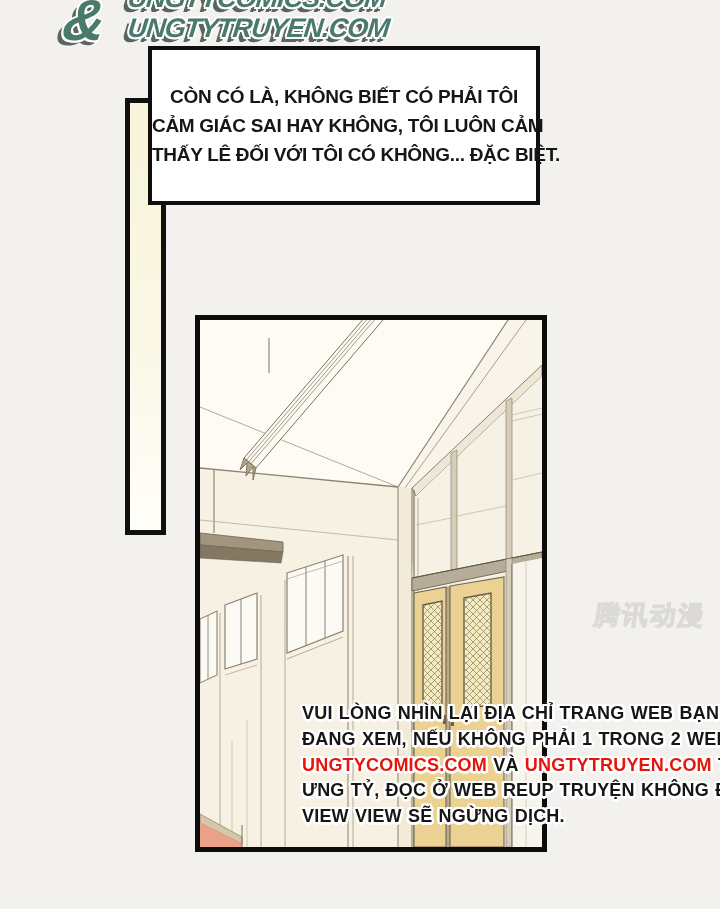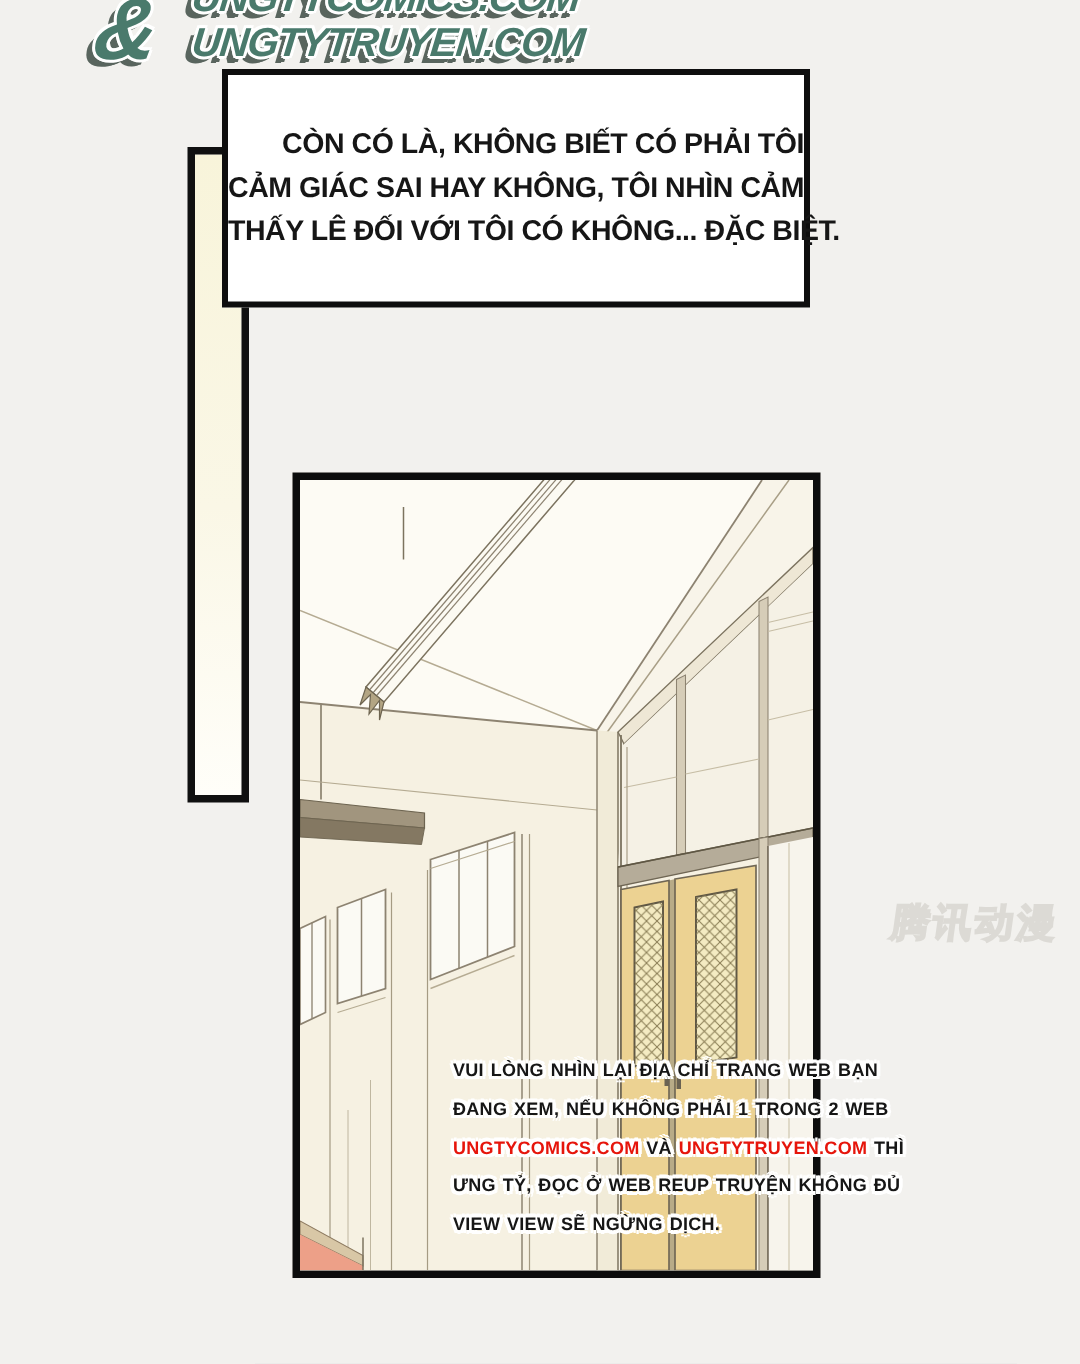--- a/index.html
+++ b/index.html
@@ -29,40 +29,40 @@
   }
   
   .bubble{
     position:absolute;left:148px;top:46px;width:384px;height:151px;
     background:#fff;border:4px solid #0e0e0e;
     display:flex;flex-direction:column;justify-content:center;
     text-align:center;
   }
   .bubble-line{
     font-weight:bold;font-size:19px;line-height:29px;color:#161616;
-    letter-spacing:-0.3px;white-space:nowrap;text-align:right;
+    letter-spacing:-0.3px;white-space:nowrap;
   }
   
   .panel{
     position:absolute;left:195px;top:315px;width:342px;height:527px;
     border:5px solid #0c0c0c;background:#faf6ec;overflow:hidden;
   }
   .panel svg{display:block;}
   
   .watermark{
     position:absolute;left:594px;top:598px;width:130px;
     font-size:26px;font-weight:bold;letter-spacing:2px;white-space:nowrap;
     color:rgba(255,255,255,0.55);
     -webkit-text-stroke:1.2px #dcdad5;
     transform:skewX(-8deg);
   }
   
   .notice{
     position:absolute;left:302px;top:701px;width:418px;
-    font-weight:bold;font-size:12px;line-height:25.8px;
+    font-weight:bold;font-size:18px;line-height:25.8px;
     letter-spacing:0.2px;word-spacing:1px;white-space:nowrap;
     text-shadow:
       -2px -2px 0 #fff,2px -2px 0 #fff,-2px 2px 0 #fff,2px 2px 0 #fff,
       -2.5px 0 0 #fff,2.5px 0 0 #fff,0 -2.5px 0 #fff,0 2.5px 0 #fff;
   }
   .c-black{color:#161616;}
   .c-red{color:#e6150b;}
   .c-green{color:#1e7d20;}
 </style>
 </head>
@@ -71,21 +71,21 @@
 <div class="stage">
 
   <div class="logo-line logo-line1">UNGTYCOMICS.COM</div>
   <div class="logo-amp">&amp;</div>
   <div class="logo-line logo-line2">UNGTYTRUYEN.COM</div>
 
   <div class="tall-rect"></div>
 
   <div class="bubble">
     <div class="bubble-line">CÒN CÓ LÀ, KHÔNG BIẾT CÓ PHẢI TÔI</div>
-    <div class="bubble-line">CẢM GIÁC SAI HAY KHÔNG, TÔI NHÌN CẢM</div>
+    <div class="bubble-line">CẢM GIÁC SAI HAY KHÔNG, TÔI LUÔN CẢM</div>
     <div class="bubble-line">THẤY LÊ ĐỐI VỚI TÔI CÓ KHÔNG... ĐẶC BIỆT.</div>
   </div>
 
   <div class="panel">
     <svg width="342" height="527" viewBox="0 0 342 527" xmlns="http://www.w3.org/2000/svg">
       <defs>
         <pattern id="lat" patternUnits="userSpaceOnUse" width="7" height="7">
           <path d="M0,0 L7,7 M7,0 L0,7" stroke="#8a7d55" stroke-width="0.7" fill="none"></path>
         </pattern>
         <clipPath id="latL">

